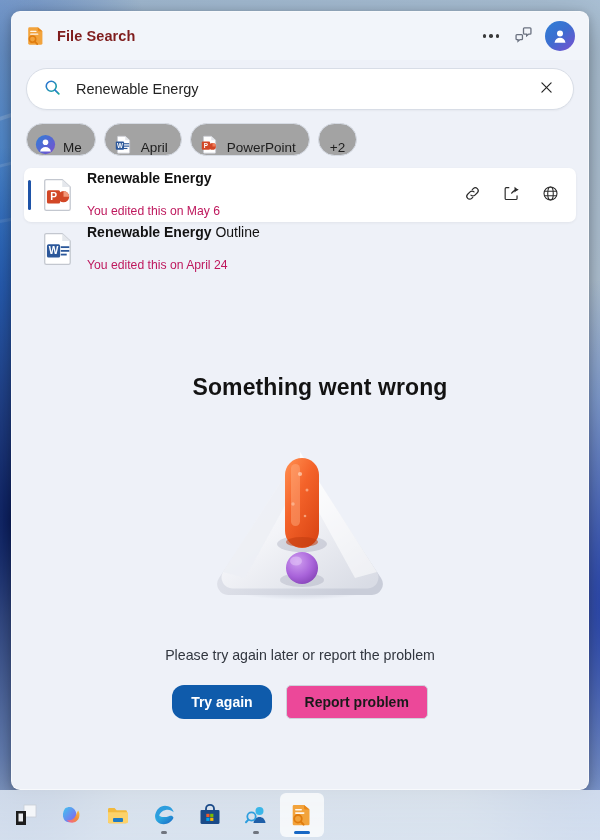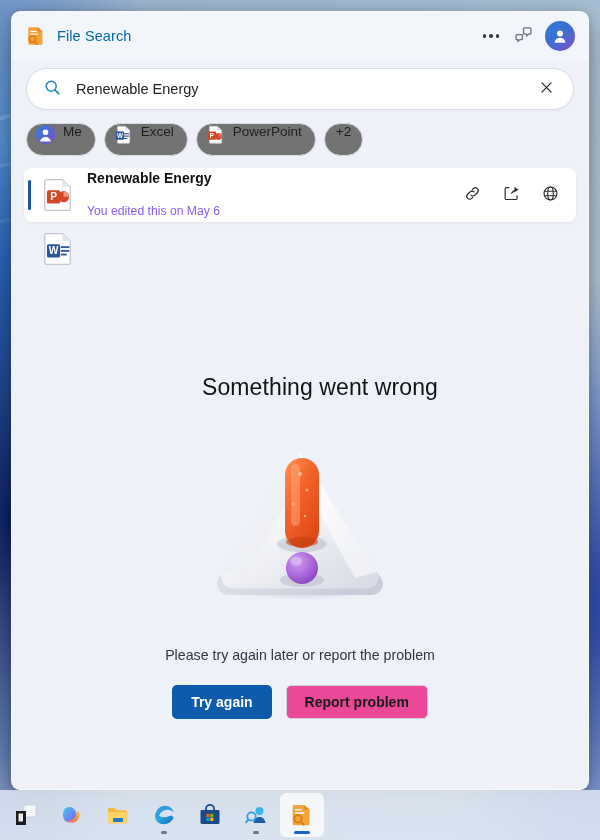--- a/index.html
+++ b/index.html
@@ -57,22 +57,23 @@
     background: #f2f5fa;
   }
   .app-icon {
     width: 22px; height: 22px;
     flex: 0 0 22px;
     position: relative;
     margin-right: 10px;
   }
   .app-title {
     font-size: 14.5px;
-    color: #0369a1;
+    color: #7f1d1d;
     letter-spacing: 0.1px;
+    font-weight: bold;
   }
   .tb-spacer { flex: 1 1 auto; }
   .tb-btn {
     width: 32px; height: 30px;
     display: flex; align-items: center; justify-content: center;
     border-radius: 5px;
     cursor: pointer;
     color: #4b5563;
   }
   .dots { display: flex; gap: 3px; }
@@ -115,24 +116,24 @@
   
   #chips {
     display: flex;
     gap: 8px;
     padding: 13px 14px 10px 14px;
     align-items: center;
   }
   .chip {
     height: 33px;
     border: 1px solid #d6dbe4;
-    background: #737373;
+    background: #a3a3a3;
     border-radius: 17px;
     display: flex;
-    align-items: flex-start;
+    align-items: flex-end;
     gap: 7px;
     padding: 0 13px 0 8px;
     font-size: 13.5px;
     color: #1e1e1e;
     cursor: pointer;
     white-space: nowrap;
   }
   .chip.compact { padding: 0 11px; }
   .chip-icon { width: 21px; height: 21px; flex: 0 0 21px; position: relative; }
 
@@ -153,40 +154,40 @@
     left: 4px; top: 12px;
     width: 3px; height: 30px;
     border-radius: 2px;
     background: #1e53a8;
   }
   .file-icon { width: 30px; height: 34px; flex: 0 0 30px; position: relative; margin-right: 14px; }
   .r-text { flex: 1 1 auto; min-width: 0; }
   .r-title { font-size: 14px; color: #121212; line-height: 1.3; }
   .r-title b { font-weight: 700; }
   .r-title span.norm { font-weight: 400; }
-  .r-sub { font-size: 12.2px; color: #8b5cf6; line-height: 1.45; margin-top: 16px; }
+  .r-sub { font-size: 12.2px; color: #be185d; line-height: 1.45; margin-top: 16px; }
   .r-actions { display: flex; gap: 17px; align-items: center; padding-right: 3px; }
   .r-act {
     width: 22px; height: 22px;
     display: flex; align-items: center; justify-content: center;
     cursor: pointer; color: #2b2b2b;
   }
 
   
   #errorpane {
     flex: 1 1 auto;
     display: flex;
     flex-direction: column;
     align-items: center;
     justify-content: flex-start;
     padding-top: 98px;
   }
   #err-title {
     font-size: 23px;
-    font-weight: 400;
+    font-weight: 700;
     color: #131313;
     letter-spacing: 0.1px;
     margin-left: 40px;
   }
   #err-art { margin-top: 37px; width: 190px; height: 165px; position: relative; }
   #err-desc {
     margin-top: 44px;
     font-size: 14.2px;
     color: #31363f;
   }
@@ -198,21 +199,21 @@
   .btn {
     height: 34px;
     border-radius: 5px;
     font-size: 14px;
     font-family: "Liberation Sans", sans-serif;
     display: flex; align-items: center; justify-content: center;
     padding: 0 18px;
     cursor: pointer;
     border: 1px solid transparent;
   }
-  .btn.primary { background: #0f5bab; color: #fff; font-weight: 600; }
+  .btn.primary { background: #0f5bab; color: #fff; font-weight: 600; border-radius: 12px; }
   .btn.secondary { background: #ec4899; color: #1a1a1a; border-color: #cdd2db; font-weight: 600; }
 
   
   #taskbar {
     position: absolute;
     left: 0; bottom: 0;
     width: 600px; height: 50px;
     background: linear-gradient(180deg, rgba(228,236,246,0.80), rgba(222,231,243,0.84));
     backdrop-filter: blur(18px);
     display: flex;
@@ -335,21 +336,21 @@
           <svg viewBox="0 0 24 24" width="21" height="21">
             <path d="M6 2.6h8l5 4.6V21a.9.9 0 0 1-.9.9H6A.9.9 0 0 1 5.1 21V3.5A.9.9 0 0 1 6 2.6z" fill="#fff" stroke="#c9ccd2" stroke-width="1"></path>
             <path d="M14 2.6l5 4.6h-5z" fill="#e3e5ea"></path>
             <rect x="11.5" y="10.5" width="7" height="1.3" fill="#2b579a"></rect>
             <rect x="11.5" y="13.2" width="7" height="1.3" fill="#2b579a"></rect>
             <rect x="11.5" y="15.9" width="5" height="1.3" fill="#2b579a"></rect>
             <rect x="3.2" y="8.6" width="9.4" height="9.4" rx="1.1" fill="#2b579a"></rect>
             <text x="7.9" y="15.8" font-family="Liberation Sans, sans-serif" font-size="7.2" font-weight="bold" fill="#fff" text-anchor="middle">W</text>
           </svg>
         </span>
-        <span>Excel</span>
+        <span>April</span>
       </div>
 
 
       <div class="chip">
         <span class="chip-icon">
           <svg viewBox="0 0 24 24" width="21" height="21">
             <path d="M6 2.6h8l5 4.6V21a.9.9 0 0 1-.9.9H6A.9.9 0 0 1 5.1 21V3.5A.9.9 0 0 1 6 2.6z" fill="#fff" stroke="#c9ccd2" stroke-width="1"></path>
             <path d="M14 2.6l5 4.6h-5z" fill="#e3e5ea"></path>
             <circle cx="15.4" cy="14.2" r="3.9" fill="#d24726"></circle>
             <path d="M15.4 10.3a3.9 3.9 0 0 1 3.9 3.9h-3.9z" fill="#ef7f5c"></path>
@@ -421,20 +422,26 @@
           <svg viewBox="0 0 28 32" width="30" height="34">
             <path d="M3 1.5h15l7.5 7V29a1.5 1.5 0 0 1-1.5 1.5H3A1.5 1.5 0 0 1 1.5 29V3A1.5 1.5 0 0 1 3 1.5z" fill="#fff" stroke="#c3c7cf" stroke-width="1.2"></path>
             <path d="M18 1.5l7.5 7H18z" fill="#e4e7ec"></path>
             <rect x="16.6" y="13.4" width="8" height="1.7" fill="#2b579a"></rect>
             <rect x="16.6" y="16.9" width="8" height="1.7" fill="#2b579a"></rect>
             <rect x="16.6" y="20.4" width="5.6" height="1.7" fill="#2b579a"></rect>
             <rect x="3.6" y="11.6" width="12.4" height="12.4" rx="1.5" fill="#2b579a"></rect>
             <text x="9.8" y="20.3" font-family="Liberation Sans, sans-serif" font-size="9.6" font-weight="bold" fill="#fff" text-anchor="middle">W</text>
           </svg>
         </div>
+        <div class="r-text">
+          <div class="r-title">
+            <b>Renewable Energy</b><span class="norm"> Outline</span>
+          </div>
+          <div class="r-sub">You edited this on April 24</div>
+        </div>
         <div class="r-actions"></div>
       </div>
     </div>
 
     <div id="errorpane">
       <div id="err-title">Something went wrong</div>
 
       <div id="err-art">
         <svg viewBox="0 0 190 165" width="190" height="165">
           <defs>

